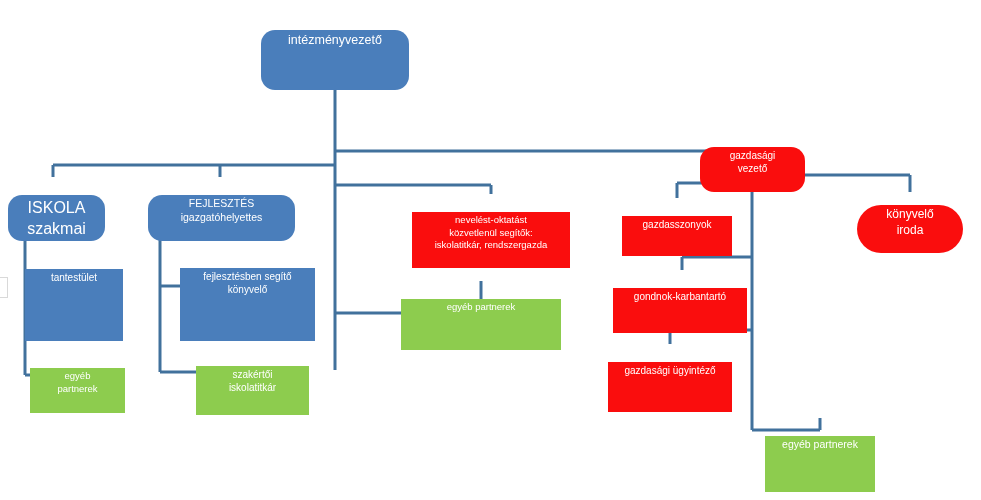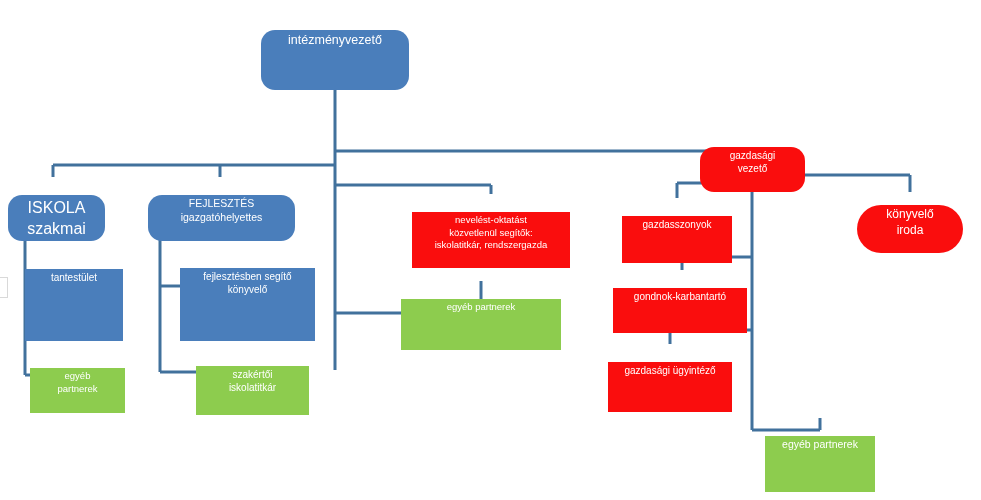--- a/index.html
+++ b/index.html
@@ -122,21 +122,21 @@
       </div>
       <div class="node green r-0" style="left: 401px; top: 281px; width: 160px; height: 51px; font-size: 9.5px;">
         <span class="ln">egyéb partnerek</span>
       </div>
       <div class="node red r-sm" style="left: 700px; top: 129px; width: 105px; height: 45px; font-size: 10px;">
         <span class="ln">gazdasági vezető</span>
       </div>
       <div class="node red r-lg" style="left: 857px; top: 187px; width: 106px; height: 48px; font-size: 12px;">
         <span class="ln">könyvelő iroda</span>
       </div>
-      <div class="node red r-0" style="left: 622px; top: 198px; width: 110px; height: 47px; font-size: 10px;">
+      <div class="node red r-0" style="left: 622px; top: 198px; width: 110px; height: 40px; font-size: 10px;">
         <span class="ln">gazdasszonyok</span>
       </div>
       <div class="node red r-0" style="left: 613px; top: 270px; width: 134px; height: 45px; font-size: 10px;">
         <span class="ln">gondnok-karbantartó</span>
       </div>
       <div class="node red r-0" style="left: 608px; top: 344px; width: 124px; height: 50px; font-size: 10px;">
         <span class="ln">gazdasági ügyintéző</span>
       </div>
       <div class="node green r-0" style="left: 765px; top: 418px; width: 110px; height: 56px; font-size: 10.5px;">
         <span class="ln">egyéb partnerek</span>

